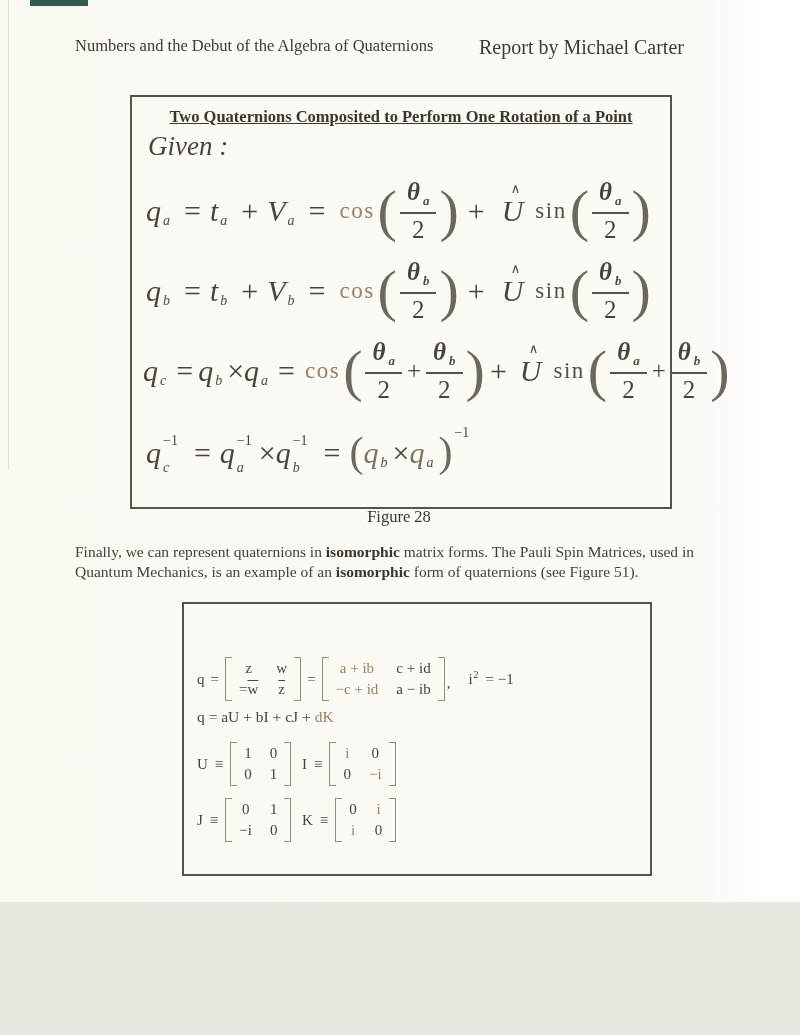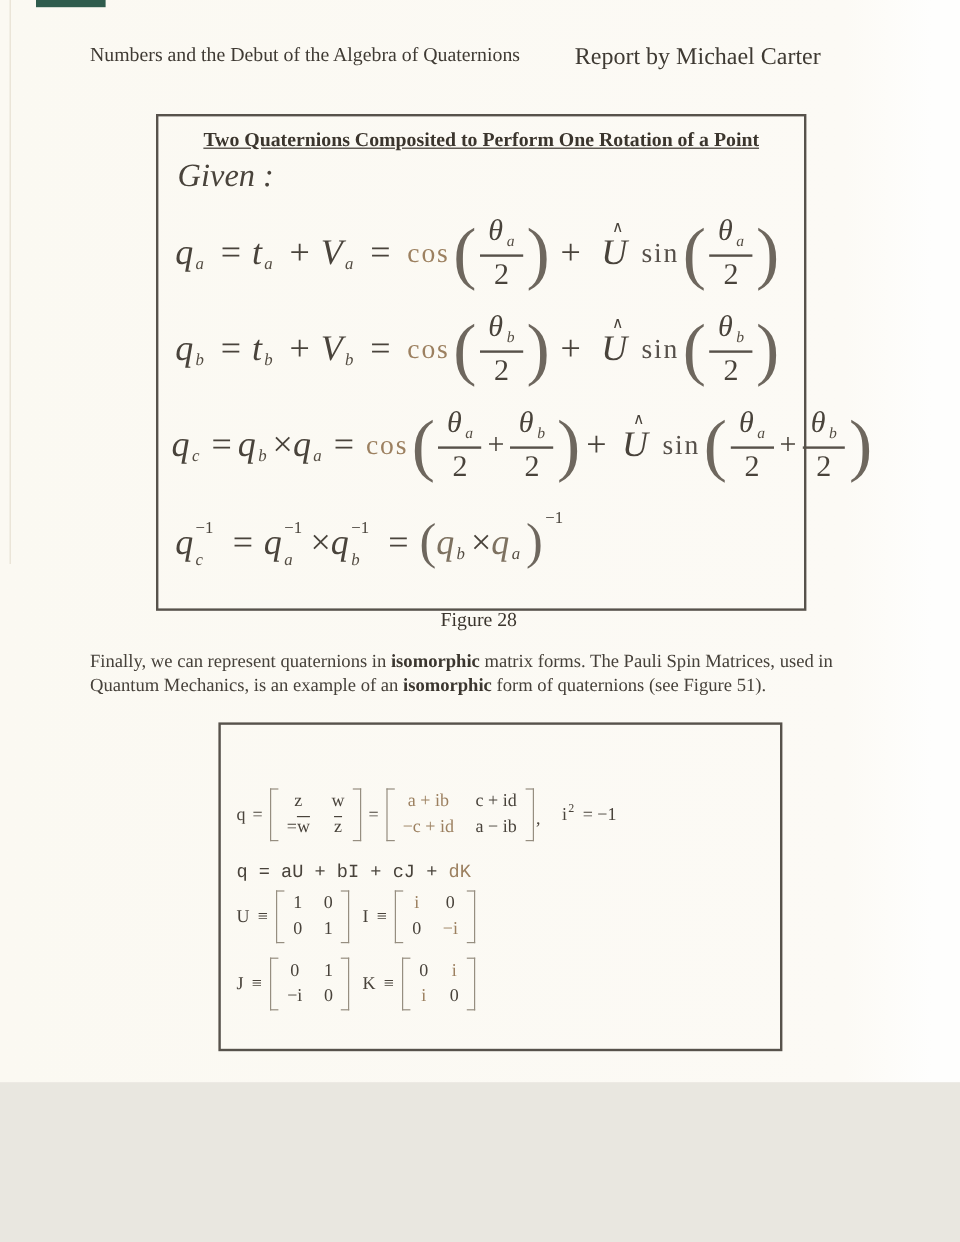--- a/index.html
+++ b/index.html
@@ -27,21 +27,21 @@
   .eq4{top:324px;height:64px;}
   .v{font-style:italic;}
   .sb{font-size:14px;font-style:italic;transform:translateY(10px);margin:0 5px 0 2px;color:#534c42;}
   .op{margin:0 9px;}
   .eq3 .op{margin:0 5px;}
   .fnc{font-size:23px;color:#9c8060;margin:0 3px 0 5px;letter-spacing:1.5px;}
   .fns{font-size:23px;color:#56504a;margin:0 3px 0 8px;letter-spacing:1.5px;}
   .bigp{font-size:58px;line-height:0.8;color:#6e675e;}
   .bigp2{font-size:42px;line-height:0.8;color:#6e675e;}
   .frac{display:flex;flex-direction:column;align-items:stretch;font-size:25px;margin:0 3px;text-align:center;}
-  .num{padding:0 7px 3px;}
+  .num{padding:0 7px 3px;font-weight:bold;}
   .den{border-top:2px solid #57514a;padding:2px 0 0;}
   .sbf{font-size:13px;font-style:italic;vertical-align:-5px;margin-left:3px;color:#534c42;}
   .opf{font-size:25px;margin:0 2px;}
   .hatU{position:relative;margin:0 4px 0 8px;}
   .hat{position:absolute;top:-13px;left:9px;font-size:13px;font-style:normal;color:#49433b;}
   .ss{display:flex;flex-direction:column;align-items:flex-start;margin:0 7px 0 2px;transform:translateY(1px);}
   .ssup{font-size:14px;margin-bottom:11px;}
   .ssub{font-size:14px;font-style:italic;color:#534c42;}
   .sup2{font-size:14px;align-self:flex-start;transform:translateY(4px);margin-left:2px;}
   .qtan{color:#7d7160;}
@@ -56,21 +56,21 @@
   .mop{margin:0 6px;}
   .mtx{display:flex;align-items:stretch;}
   .bl{width:6px;border:1.3px solid #968e80;border-right:none;}
   .br2{width:6px;border:1.3px solid #968e80;border-left:none;}
   .mgrid{display:grid;grid-template-columns:auto auto;column-gap:18px;row-gap:4px;justify-items:center;align-items:center;padding:3px 7px;}
   .tan{color:#9c8060;}
   .ov{text-decoration:overline;}
   .com{transform:translateY(4px);margin-left:2px;}
   .isq{display:flex;align-items:center;margin-left:18px;}
   .msup{font-size:10px;transform:translateY(-5px);margin:0 1px;}
-  .qsum{position:absolute;left:13px;top:114px;font-size:15.5px;color:#49433b;font-family:Liberation Mono, monospace;}
+  .qsum{position:absolute;left:13px;top:104px;font-size:15.5px;color:#49433b;}
   .mrow{position:absolute;left:13px;display:flex;align-items:center;}
   .rUI{top:138px;}
   .rJK{top:194px;}
   .md{display:flex;align-items:center;font-size:15px;color:#49433b;}
   .md1{width:105px;}
   .eqv{margin:0 7px;}
   .f29-cap{position:absolute;left:182px;top:886px;width:466px;text-align:center;font-weight:bold;font-size:16.5px;color:#3b352d;}
   .footer{position:absolute;left:0;top:956px;width:100%;text-align:center;font-size:16px;color:#524d45;margin-top:38px;}
 </style>
 </head>

